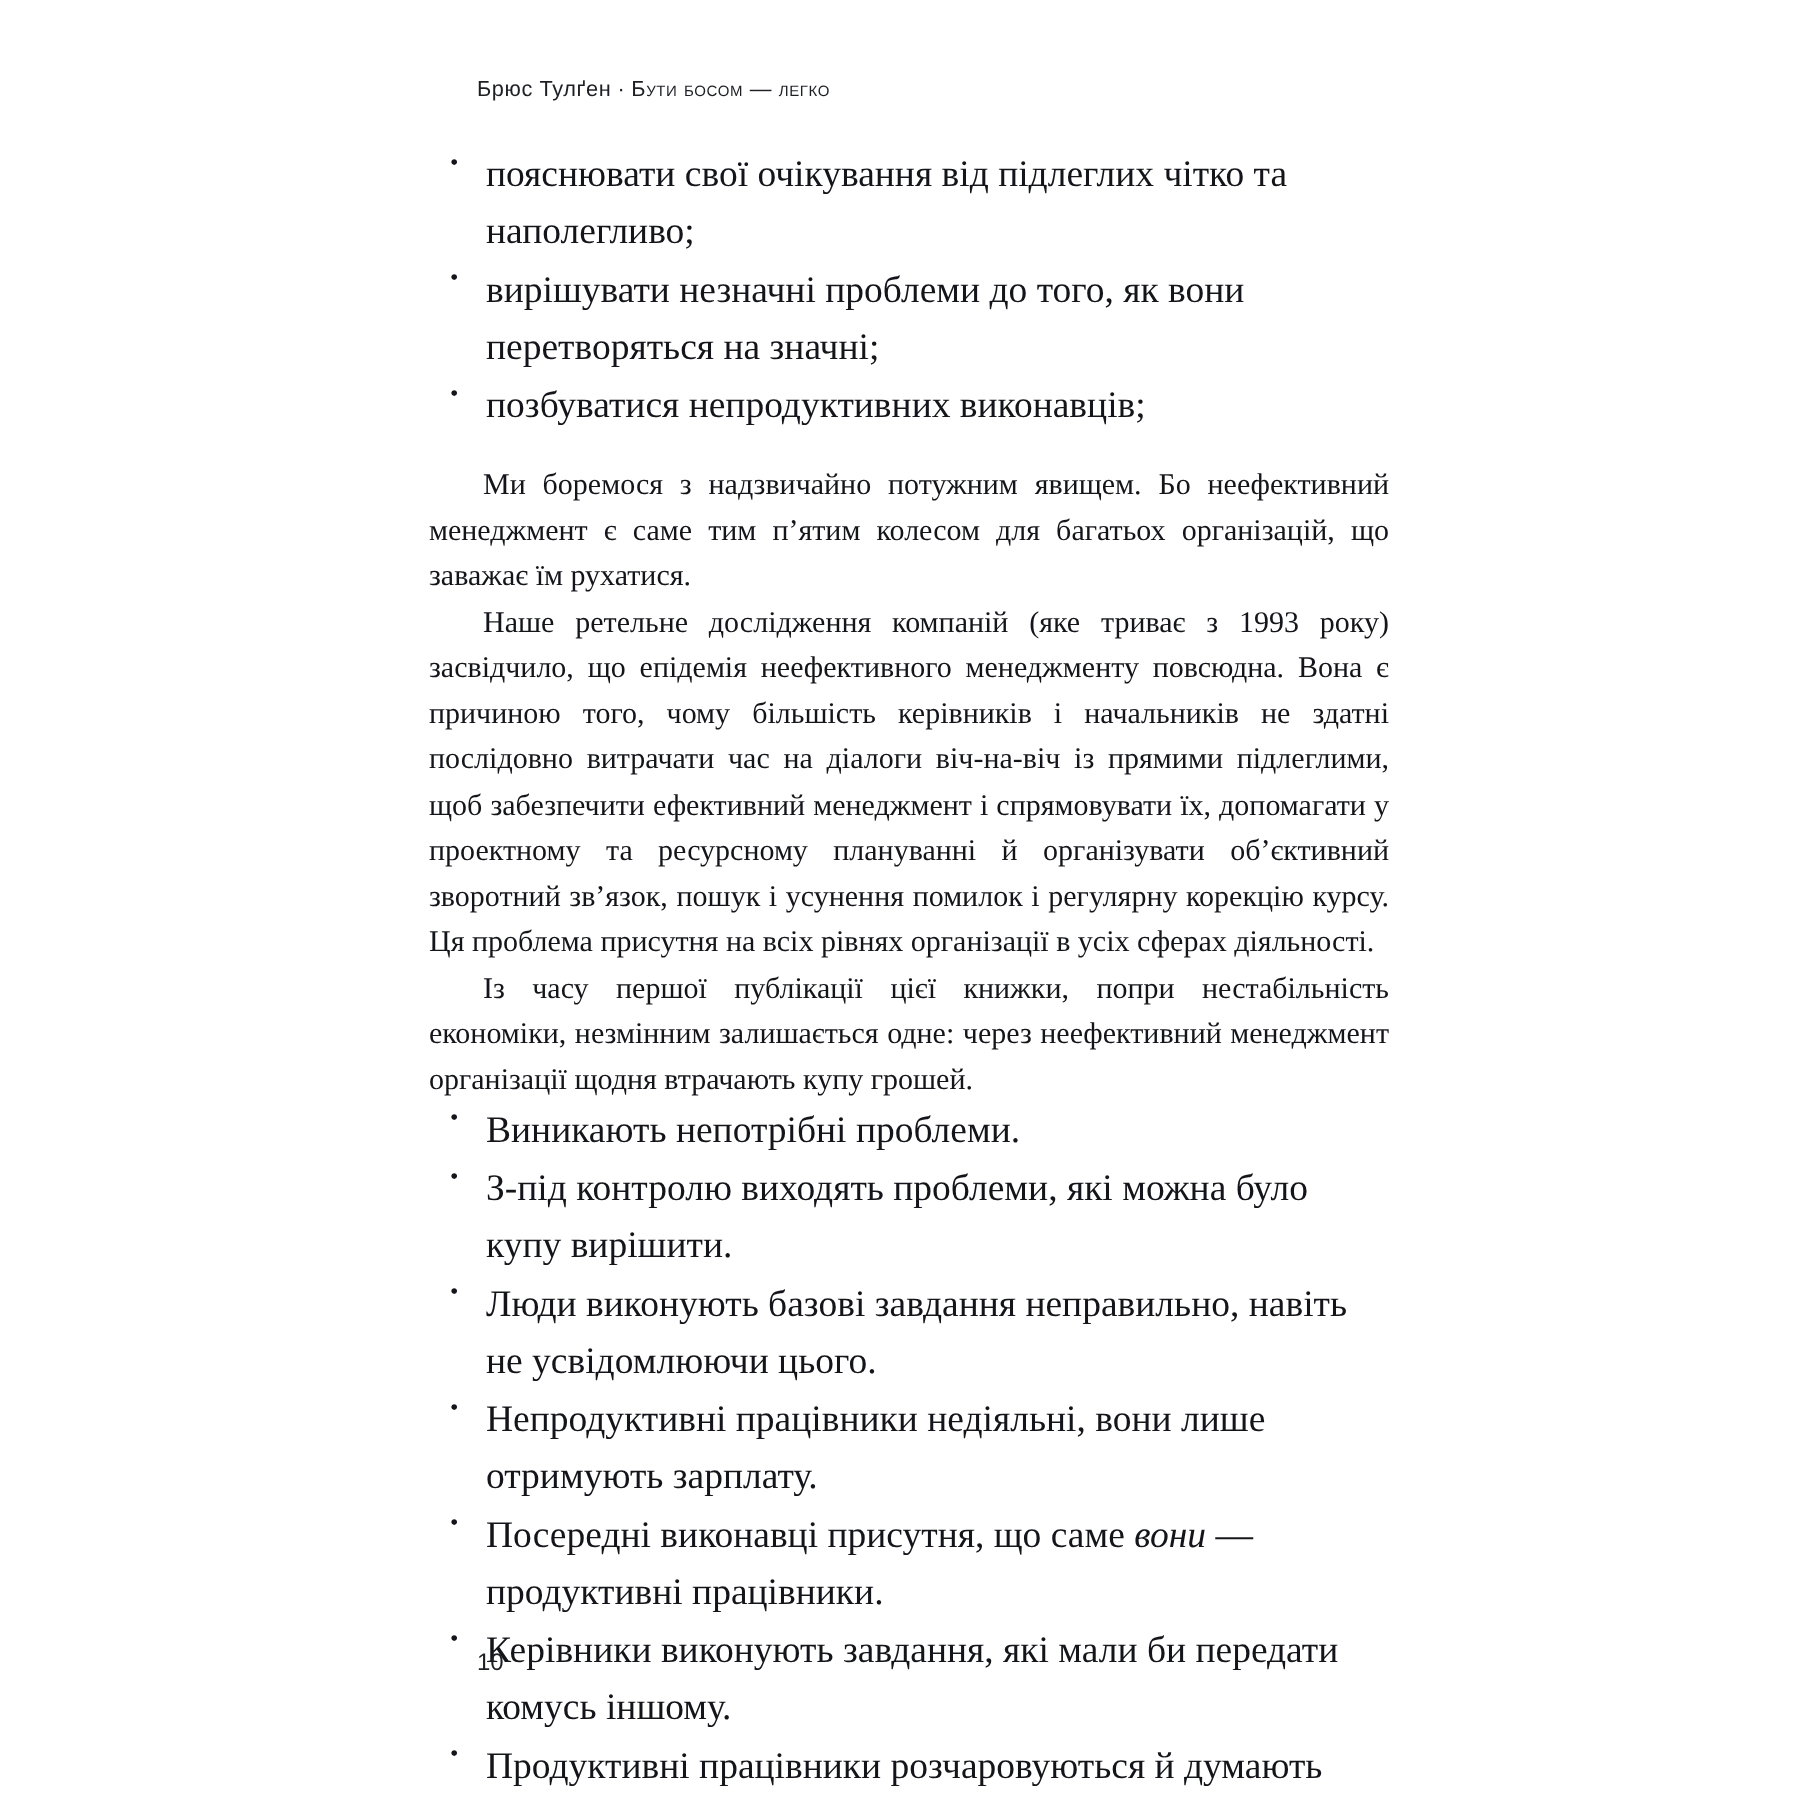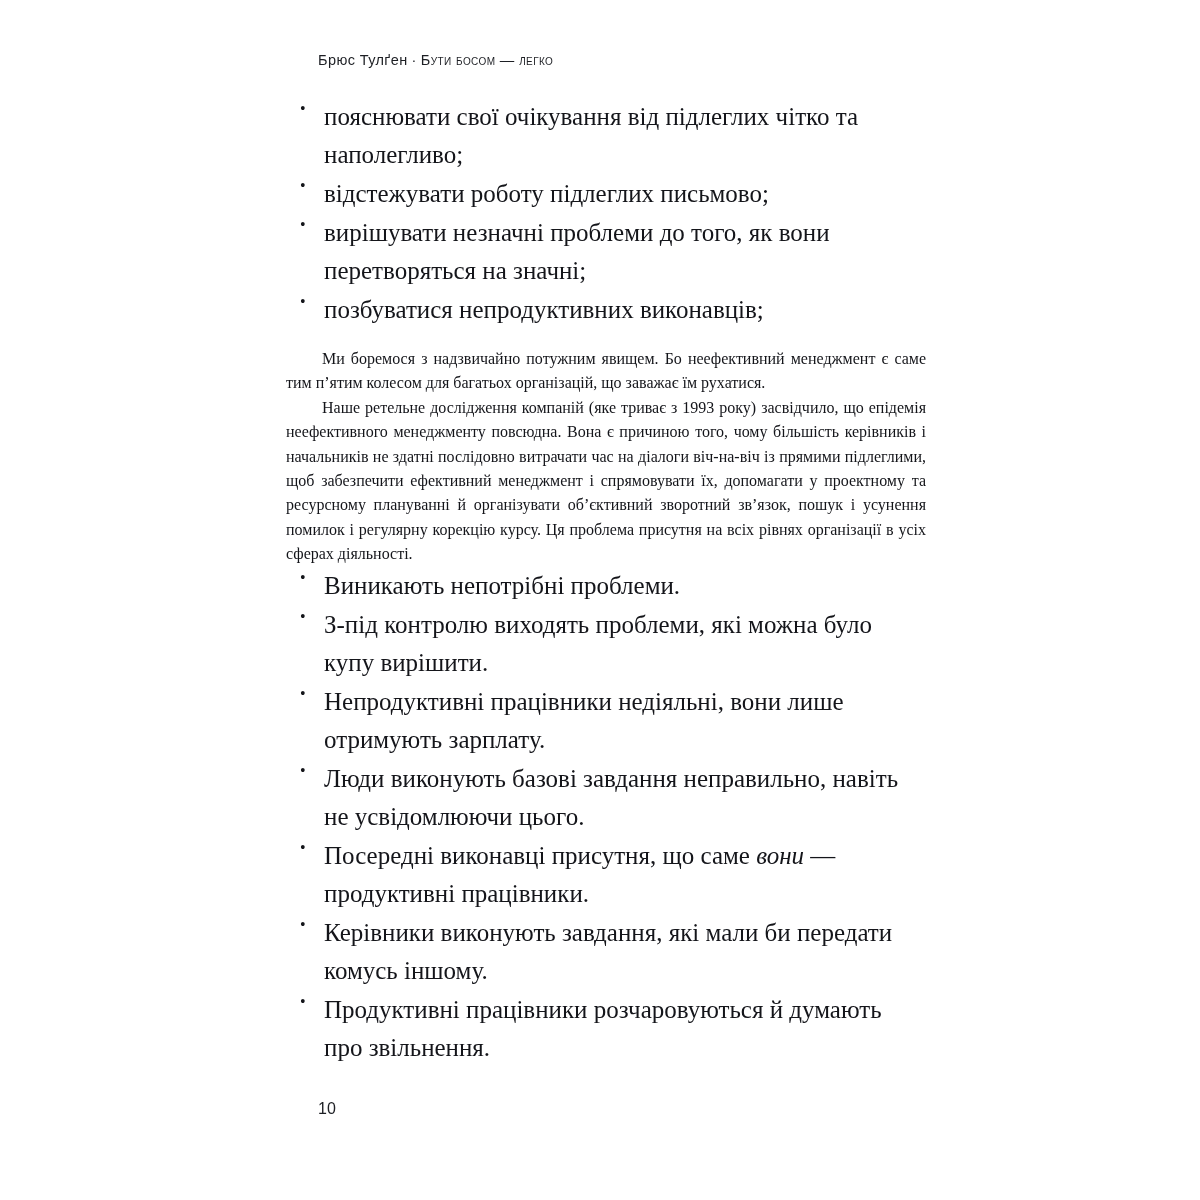--- a/index.html
+++ b/index.html
@@ -61,21 +61,21 @@
     left: 14px;
     top: -1px;
     font-size: 16px;
     color: #14151a;
   }
   .para-block {
     margin-top: 18px;
   }
   p.body-par {
     margin: 0;
-    font-size: 16px;
+    font-size: 20px;
     line-height: 1.525;
     text-indent: 36px;
     text-align: justify;
     hyphens: manual;
   }
   p.body-par + p.body-par {
     margin-top: 0;
   }
   .list-second {
     margin-top: 16px;
@@ -102,35 +102,35 @@
 <div class="page">
 
   <div class="running-head">
     <span>Брюс Тулґен</span><span class="sep">·</span><span class="small-caps">Бути босом — легко</span>
   </div>
 
   <div class="content">
 
     <ul class="bullets list-first">
       <li>пояснювати свої очікування від підлеглих чітко та наполегливо;</li>
-      <li>відстежувати роботу підлеглих письмово;</li>
       <li>вирішувати незначні проблеми до того, як вони перетворяться на значні;</li>
       <li>позбуватися непродуктивних виконавців;</li>
     </ul>
 
     <div class="para-block">
       <p class="body-par">Ми боремося з надзвичайно потужним явищем. Бо неефективний менеджмент є саме тим п’ятим колесом для багатьох організацій, що заважає їм рухатися.</p>
       <p class="body-par">Наше ретельне дослідження компаній (яке триває з 1993 року) засвідчило, що епідемія неефективного менеджменту повсюдна. Вона є причиною того, чому більшість керівників і начальників не здатні послідовно витрачати час на діалоги віч-на-віч із прямими підлеглими, щоб забезпечити ефективний менеджмент і спрямовувати їх, допомагати у проектному та ресурсному плануванні й організувати об’єктивний зворотний зв’язок, пошук і усунення помилок і регулярну корекцію курсу. Ця проблема присутня на всіх рівнях організації в усіх сферах діяльності.</p>
+      <p class="body-par">Із часу першої публікації цієї книжки, попри нестабільність економіки, незмінним залишається одне: через неефективний менеджмент організації щодня втрачають купу грошей.</p>
     </div>
 
     <ul class="bullets list-second">
       <li><span>Виникають непотрібні проблеми.</span></li>
       <li><span>З-під контролю виходять проблеми, які можна було купу вирішити.</span></li>
+      <li><span>Люди виконують базові завдання неправильно, навіть не усвідомлюючи цього.</span></li>
       <li><span>Непродуктивні працівники недіяльні, вони лише отримують зарплату.</span></li>
-      <li><span>Люди виконують базові завдання неправильно, навіть не усвідомлюючи цього.</span></li>
       <li><span>Посередні виконавці присутня, що саме </span><em>вони</em><span> — продуктивні працівники.</span></li>
       <li><span>Керівники виконують завдання, які мали би передати комусь іншому.</span></li>
       <li><span>Продуктивні працівники розчаровуються й думають про звільнення.</span></li>
     </ul>
 
   </div>
 
   <div class="folio">10</div>
 
 </div>

